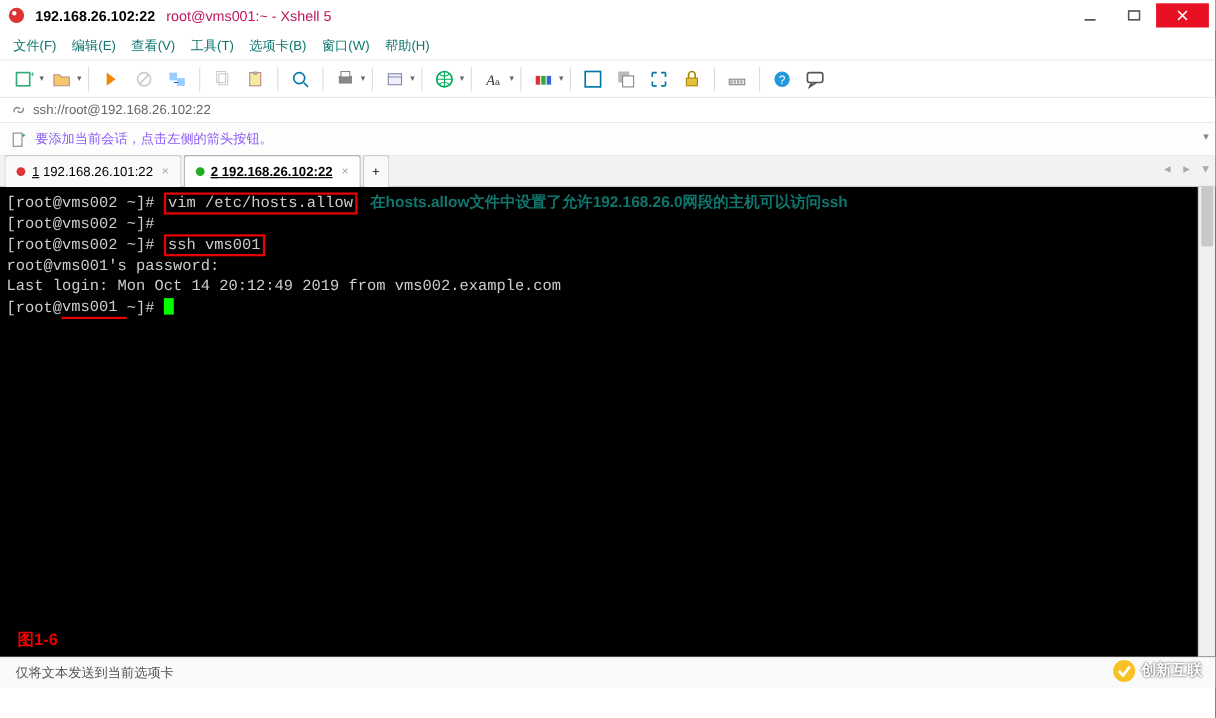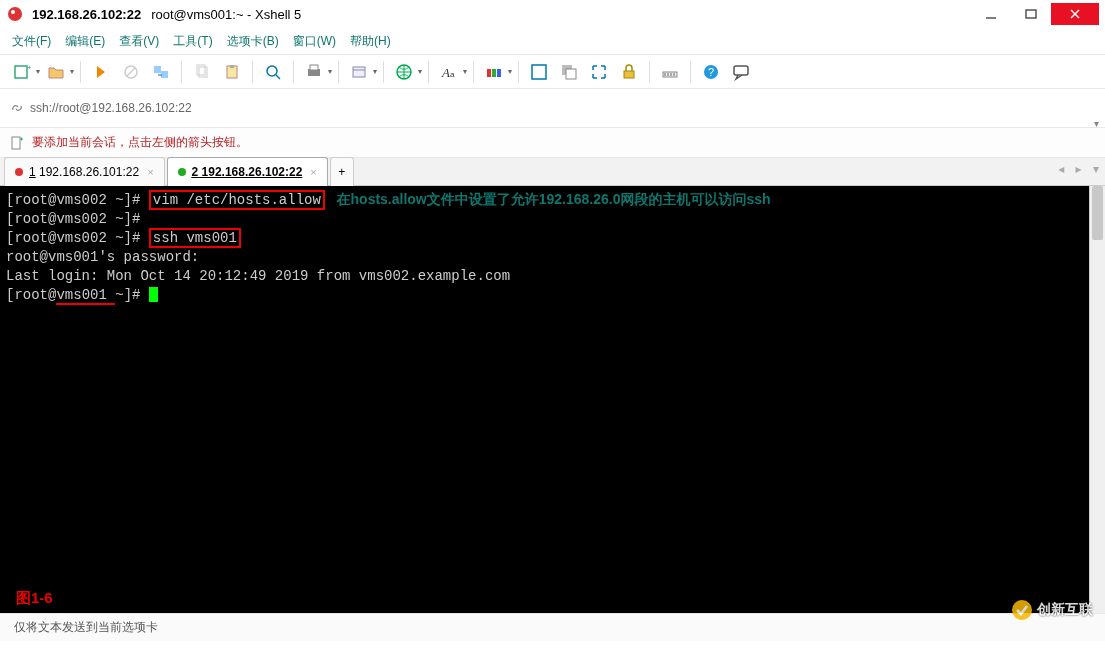--- a/index.html
+++ b/index.html
@@ -1,32 +1,32 @@
 <!DOCTYPE html>
 <html><head>
 <meta charset="utf-8">
 <style>
   * { margin: 0; padding: 0; box-sizing: border-box; }
   body { font-family: "Microsoft YaHei", Arial, sans-serif; font-size: 12px; background: #fff; width: 1105px; height: 653px; overflow: hidden; position: relative; }
   .titlebar { height: 28px; display: flex; align-items: center; padding: 0 6px; background: #fff; }
   .titlebar .app-icon { width: 18px; height: 18px; margin-right: 8px; display:inline-block; }
   .titlebar .title-main { font-weight: bold; font-size: 13px; color: #000; margin-right: 10px; }
-  .titlebar .title-sub { color: #000000; font-size: 13px; }
+  .titlebar .title-sub { color: #be185d; font-size: 13px; }
   .titlebar .spacer { flex: 1; }
   .win-btn { width: 40px; height: 22px; display: flex; align-items: center; justify-content: center; color: #555; }
   .win-btn.close { background: #e81123; color: #fff; width: 48px; }
   .menubar { height: 26px; display: flex; align-items: center; padding: 0 12px; gap: 14px; }
   .menubar span { color: #0f766e; }
   .toolbar { height: 34px; display: flex; align-items: center; padding: 0 8px; gap: 2px; border-top: 1px solid #e8e8e8; }
   .tb-btn { width: 28px; height: 28px; display: flex; align-items: center; justify-content: center; color: #444; border-radius:2px; }
   .tb-btn.disabled { color: #bbb; }
   .tb-sep { width: 1px; height: 22px; background: #ddd; margin: 0 4px; }
   .caret { font-size: 8px; margin-left: -2px; color:#666; }
-  .addrbar { height: 40px; display: flex; align-items: center; padding: 0 10px; border-top: 1px solid #e8e8e8; border-bottom: 1px solid #e8e8e8; color: #666; gap: 6px; background:#fff; }
-  .infobar { height: 30px; display: flex; align-items: center; padding: 0 10px; gap: 8px; color: #b91c1c; background:#fdfdfd; border-bottom:1px solid #e8e8e8;}
+  .addrbar { height: 24px; display: flex; align-items: center; padding: 0 10px; border-top: 1px solid #e8e8e8; border-bottom: 1px solid #e8e8e8; color: #666; gap: 6px; background:#fff; }
+  .infobar { height: 30px; display: flex; align-items: center; padding: 0 10px; gap: 8px; color: #8b5cf6; background:#fdfdfd; border-bottom:1px solid #e8e8e8;}
   .tabbar { height: 28px; display: flex; align-items: center; padding-left: 4px; background: #f2f2f2; border-bottom: 1px solid #ccc; position: relative; }
   .tab { height: 30px; display: flex; align-items: center; padding: 0 10px; border: 1px solid #ccc; border-bottom: none; background: #fafafa; margin-right: 2px; border-radius: 3px 3px 0 0; font-size:12px; }
   .tab.active { background: #fff; border-color:#aaa; }
   .tab .dot { width: 8px; height: 8px; border-radius: 50%; margin-right: 6px; }
   .tab .dot.red { background: #d33; }
   .tab .dot.green { background: #2a2; }
   .tab .close-x { margin-left: 8px; color: #aaa; font-size: 11px; }
   .tab.add { width: 24px; justify-content: center; padding: 0; }
   .tab.active .lbl { font-weight: bold; text-decoration: underline; }
   .tab .lbl u { text-decoration: underline; }

